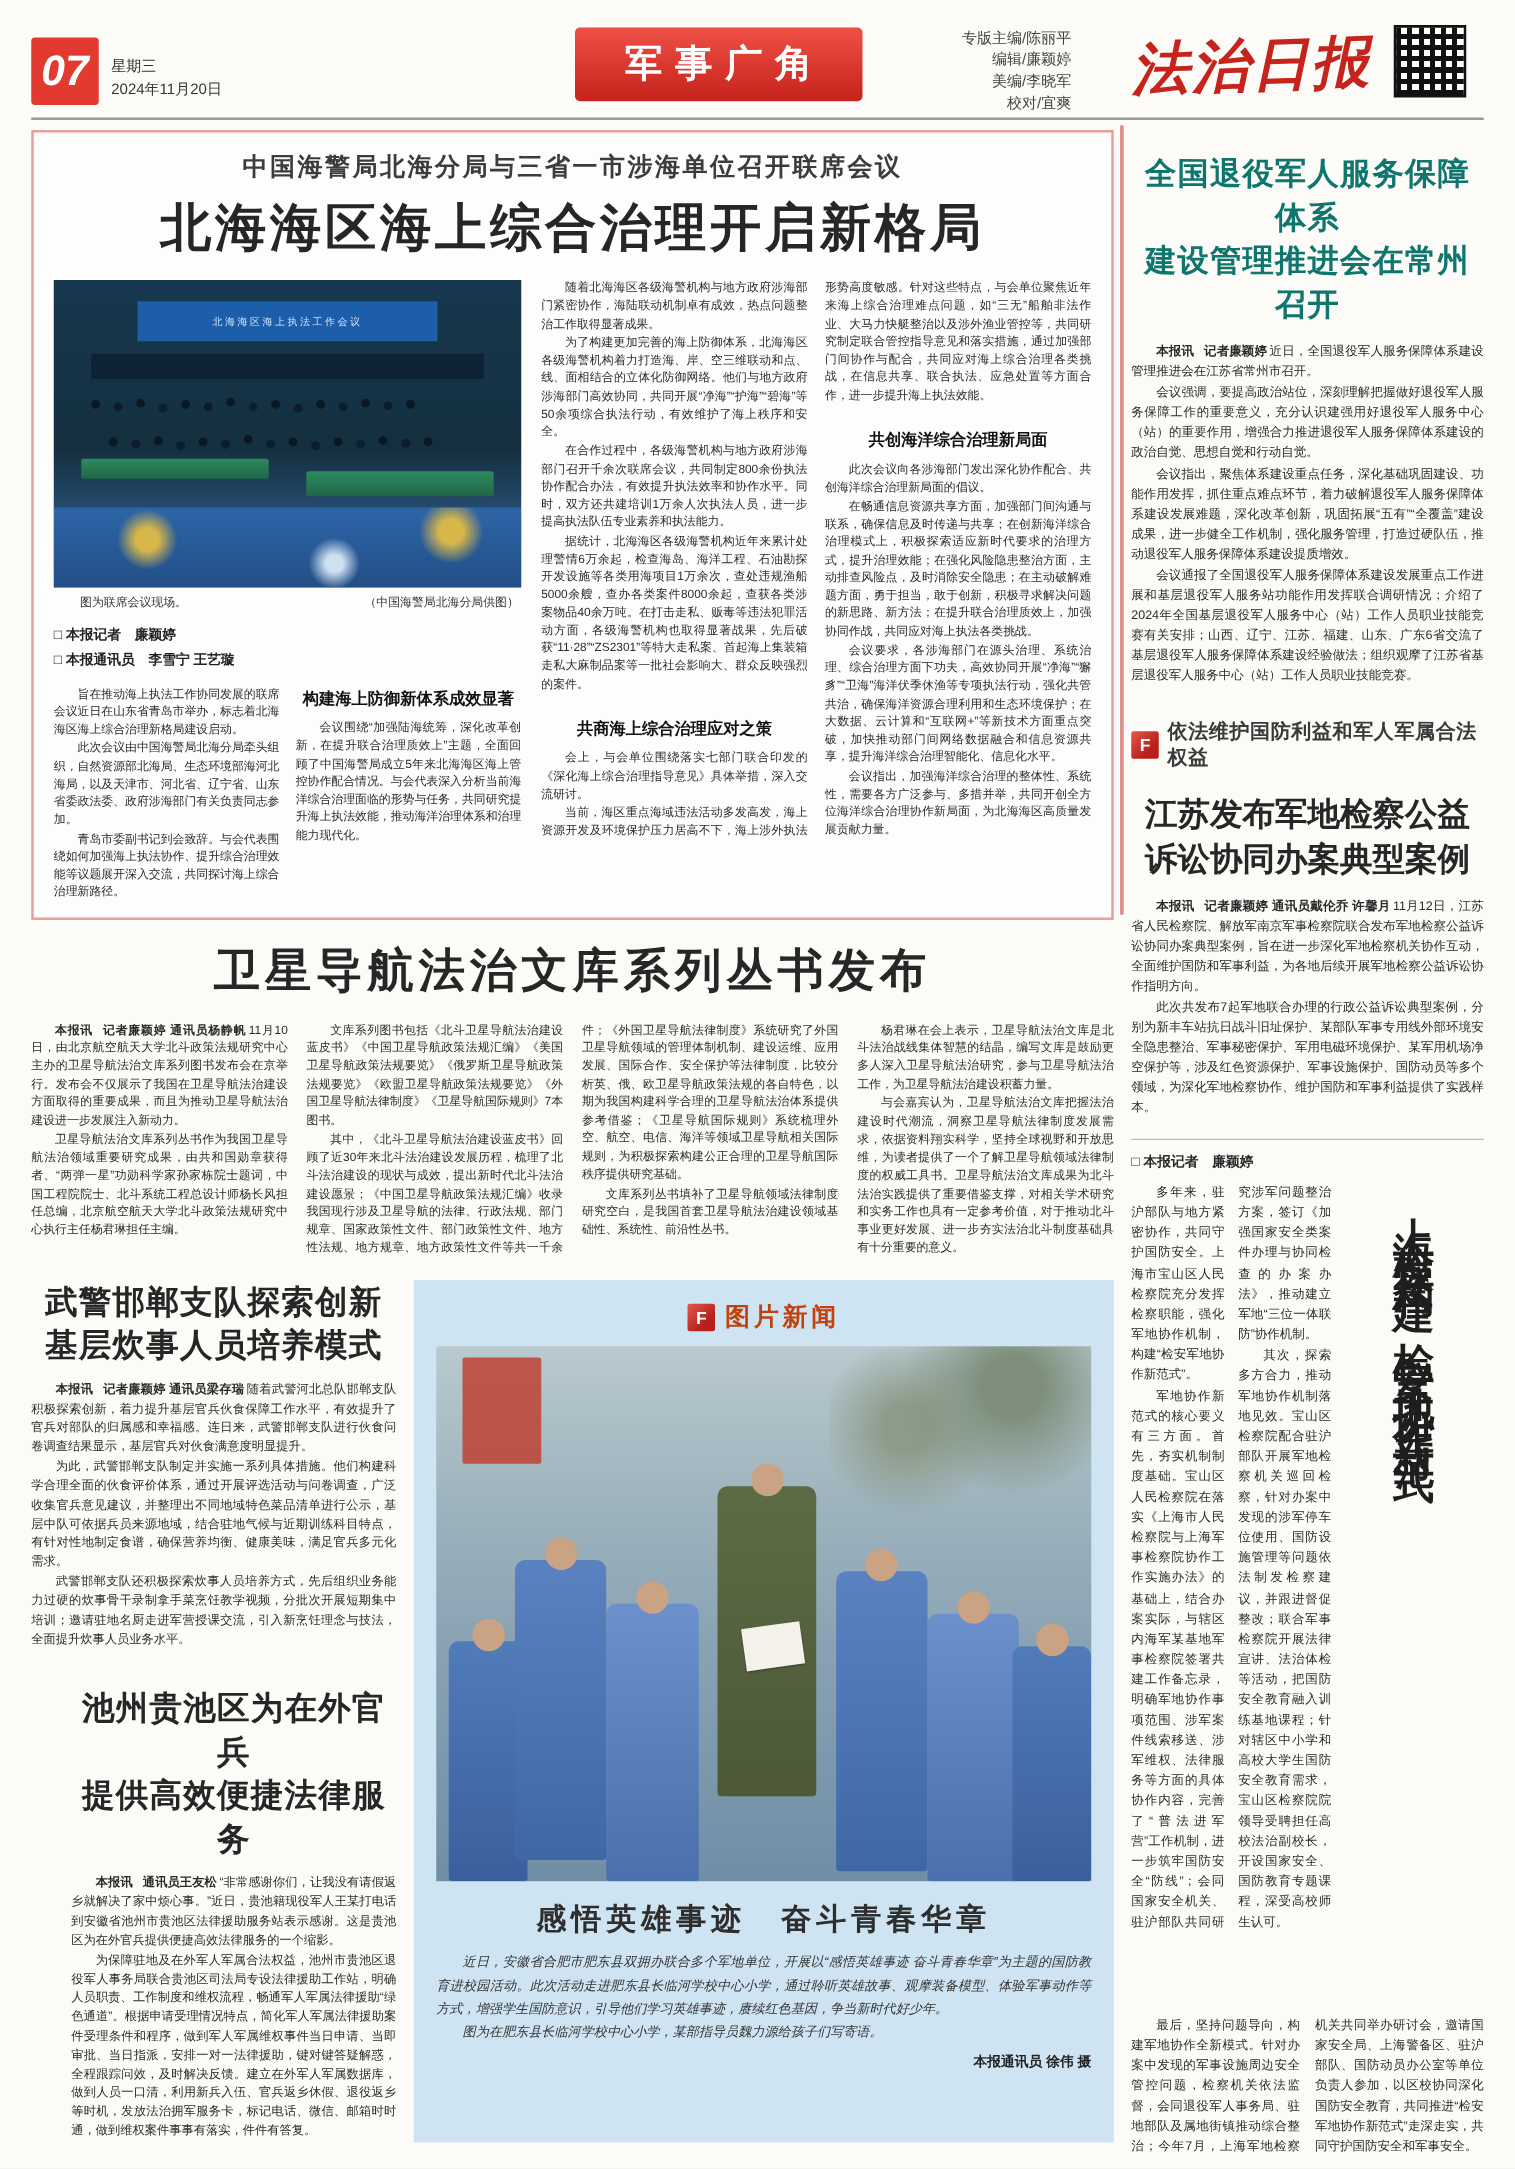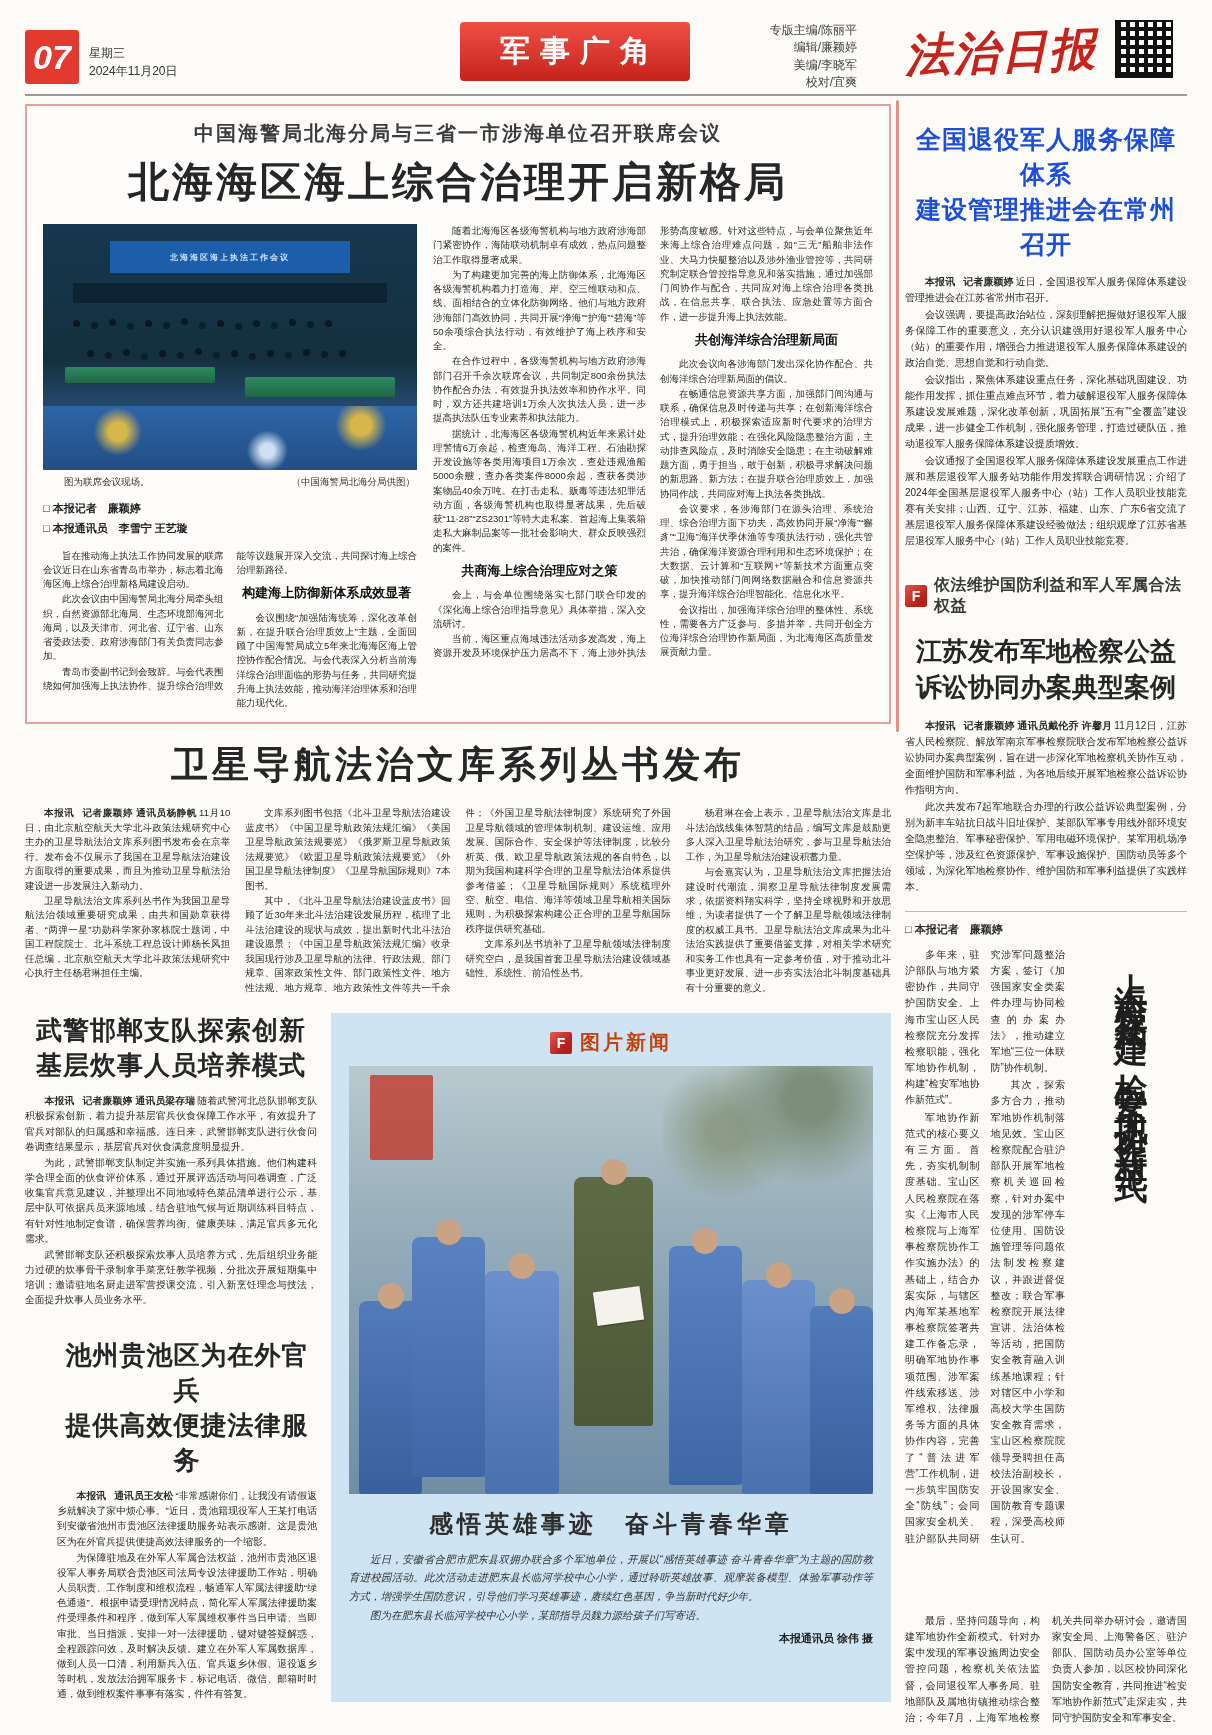--- a/index.html
+++ b/index.html
@@ -28,37 +28,37 @@
 
   
   .mainbox { border:2px solid #e6a09c; padding:10px 16px 12px; background:#fefdfb; }
   .kicker1 { text-align:center; font-size:20px; font-weight:bold; color:#3c3c3c; letter-spacing:2px; margin-top:4px; }
   .mainhl { text-align:center; font-size:41px; font-weight:800; color:#262626; letter-spacing:3px; margin:8px 0 14px; }
   .mainbody { display:flex; gap:16px; }
   .mleft { width:374px; flex:none; }
   .mright { flex:1; columns:2; column-gap:14px; font-size:9.5px; line-height:1.5; text-align:justify; }
   .photo1 { position:relative; width:374px; height:246px; background:linear-gradient(#16374e 0%,#14303f 55%,#274f76 78%,#2e5d9d 100%); overflow:hidden; }
   .p1banner { position:absolute; left:18%; top:7%; width:64%; height:13%; background:#1c5ea9; color:#cfe2ff;
-              font-size:8px; display:flex; align-items:center; justify-content:center; letter-spacing:2px;font-weight:bold; }
+              font-size:8px; display:flex; align-items:center; justify-content:center; letter-spacing:2px; }
   .p1dais { position:absolute; left:8%; top:24%; width:84%; height:8%; background:#0d2233; }
   .heads { position:absolute; width:7px; height:7px; border-radius:50%; background:#0a1822;
            box-shadow:18px 2px 0 #0c1d29,36px -1px 0 #0a1822,54px 3px 0 #0c1f2c,72px 0 0 #0a1822,90px 2px 0 #0c1d29,
                       108px -2px 0 #0a1822,126px 2px 0 #0c1f2c,144px 0 0 #0a1822,162px 3px 0 #0c1d29,180px 0 0 #0a1822,
                       198px 2px 0 #0c1f2c,216px -1px 0 #0a1822,234px 1px 0 #0c1d29,252px 0 0 #0a1822; }
   .tbl { position:absolute; height:16px; background:linear-gradient(#2e8a60,#1f6647); border-radius:2px; }
   .carpet { position:absolute; left:0; bottom:0; width:100%; height:26%;
             background:radial-gradient(circle at 20% 40%, #d8b74a 3%, transparent 8%),
                        radial-gradient(circle at 60% 70%, #cfe0f0 3%, transparent 9%),
                        radial-gradient(circle at 85% 30%, #d8b74a 3%, transparent 8%),
                        linear-gradient(#2d65a8,#224e86); }
   .capline { display:flex; justify-content:space-between; font-size:9.5px; color:#333; margin:6px 2px 10px;padding-left:19px; }
   .byline { font-size:11px; font-weight:bold; color:#222; line-height:1.8; margin:2px 0 10px; }
   .mlcols { columns:2; column-gap:13px; font-size:9.5px; line-height:1.5; text-align:justify; }
   .p { text-indent:2em; margin-bottom:1px; }
-  .subhd { font-size:13px; font-weight:bold; text-align:center; margin:6px 0 8px; color:#111; break-inside:avoid; }
+  .subhd { font-size:13px; font-weight:bold; text-align:center; margin:18px 0 8px; color:#111; break-inside:avoid; }
 
   
   .sat { margin-top:16px; }
   .sathl { text-align:center; font-size:37px; font-weight:800; letter-spacing:4px; color:#262626; margin:4px 0 16px; }
   .satbody { columns:4; column-gap:15px; font-size:9.5px; line-height:1.52; text-align:justify; }
   .b { font-weight:bold; }
   .sp { margin-left:8px; margin-right:2px; }
 
   
   .bottomrow { display:flex; gap:14px; margin-top:18px; }
@@ -88,21 +88,21 @@
   .kidD { left:75%; top:50%; width:14%; height:50%; background:linear-gradient(#6b90cb,#4a70ad); }
   .kidE { left:2%; top:55%; width:12%; height:45%; background:linear-gradient(#527bb9,#3a5f9d); }
   .kidF { left:88%; top:56%; width:12%; height:44%; background:linear-gradient(#527bb9,#3a5f9d); }
   .paper { position:absolute; left:47%; top:52%; width:9%; height:8%; background:#f4f2ea; transform:rotate(-8deg); box-shadow:0 1px 2px rgba(0,0,0,.3); }
   .captitle { text-align:center; font-size:24px; font-weight:800; letter-spacing:4px; color:#2e2e2e; margin:14px 0 10px; }
   .capbody { font-size:10.5px; font-style:italic; line-height:1.75; text-align:justify; color:#333; }
   .credit { text-align:right; font-size:11px; font-weight:bold; margin-top:6px; color:#222; }
 
   
   .side { padding-top:18px; }
-  .vethl { text-align:center; font-size:25px; font-weight:800; line-height:1.4; letter-spacing:1px; color:#1d4ed8; }
+  .vethl { text-align:center; font-size:25px; font-weight:800; line-height:1.4; letter-spacing:1px; color:#0f766e; }
   .vetbody { margin-top:12px; font-size:10px; line-height:1.6; text-align:justify; }
   .kickrow { display:flex; align-items:center; gap:7px; margin:26px 0 16px; }
   .kicktxt { font-size:16px; font-weight:bold; color:#3a3a3a; letter-spacing:.5px; }
   .jshl { text-align:center; font-size:26px; font-weight:800; line-height:1.4; color:#262626; }
   .jsbody { margin-top:12px; font-size:10px; line-height:1.6; text-align:justify; }
   .shdiv { height:1px; background:#bbb; margin:16px 0 10px; }
   .shby { font-size:11px; font-weight:bold; margin-bottom:10px; }
   .shgrid { display:grid; grid-template-columns:1fr 112px; gap:10px; }
   .shcols { columns:2; column-gap:11px; font-size:10px; line-height:1.62; text-align:justify; min-height:640px; }
   .vhl { writing-mode:vertical-rl; font-size:33px; font-weight:800; letter-spacing:12px; line-height:1.15;

